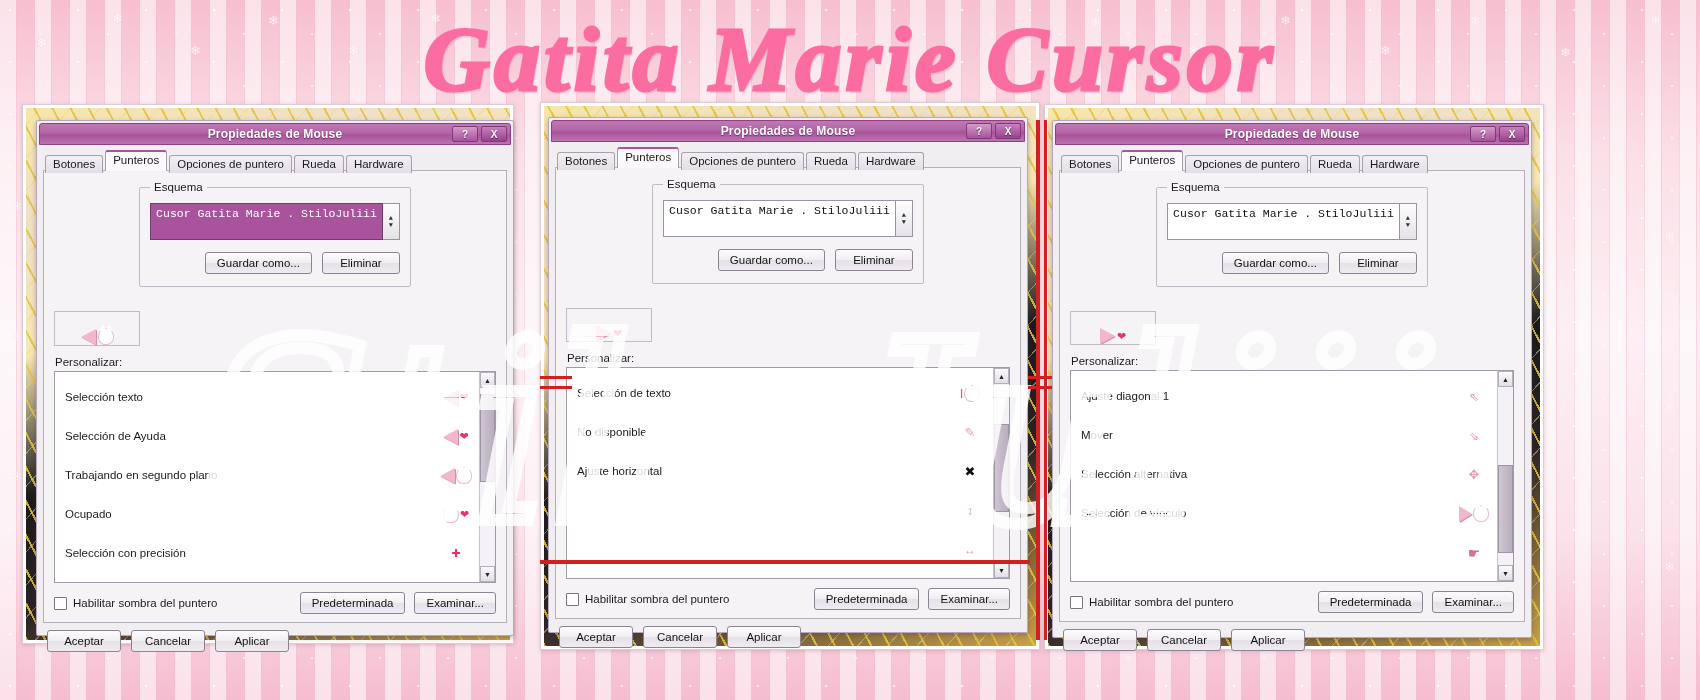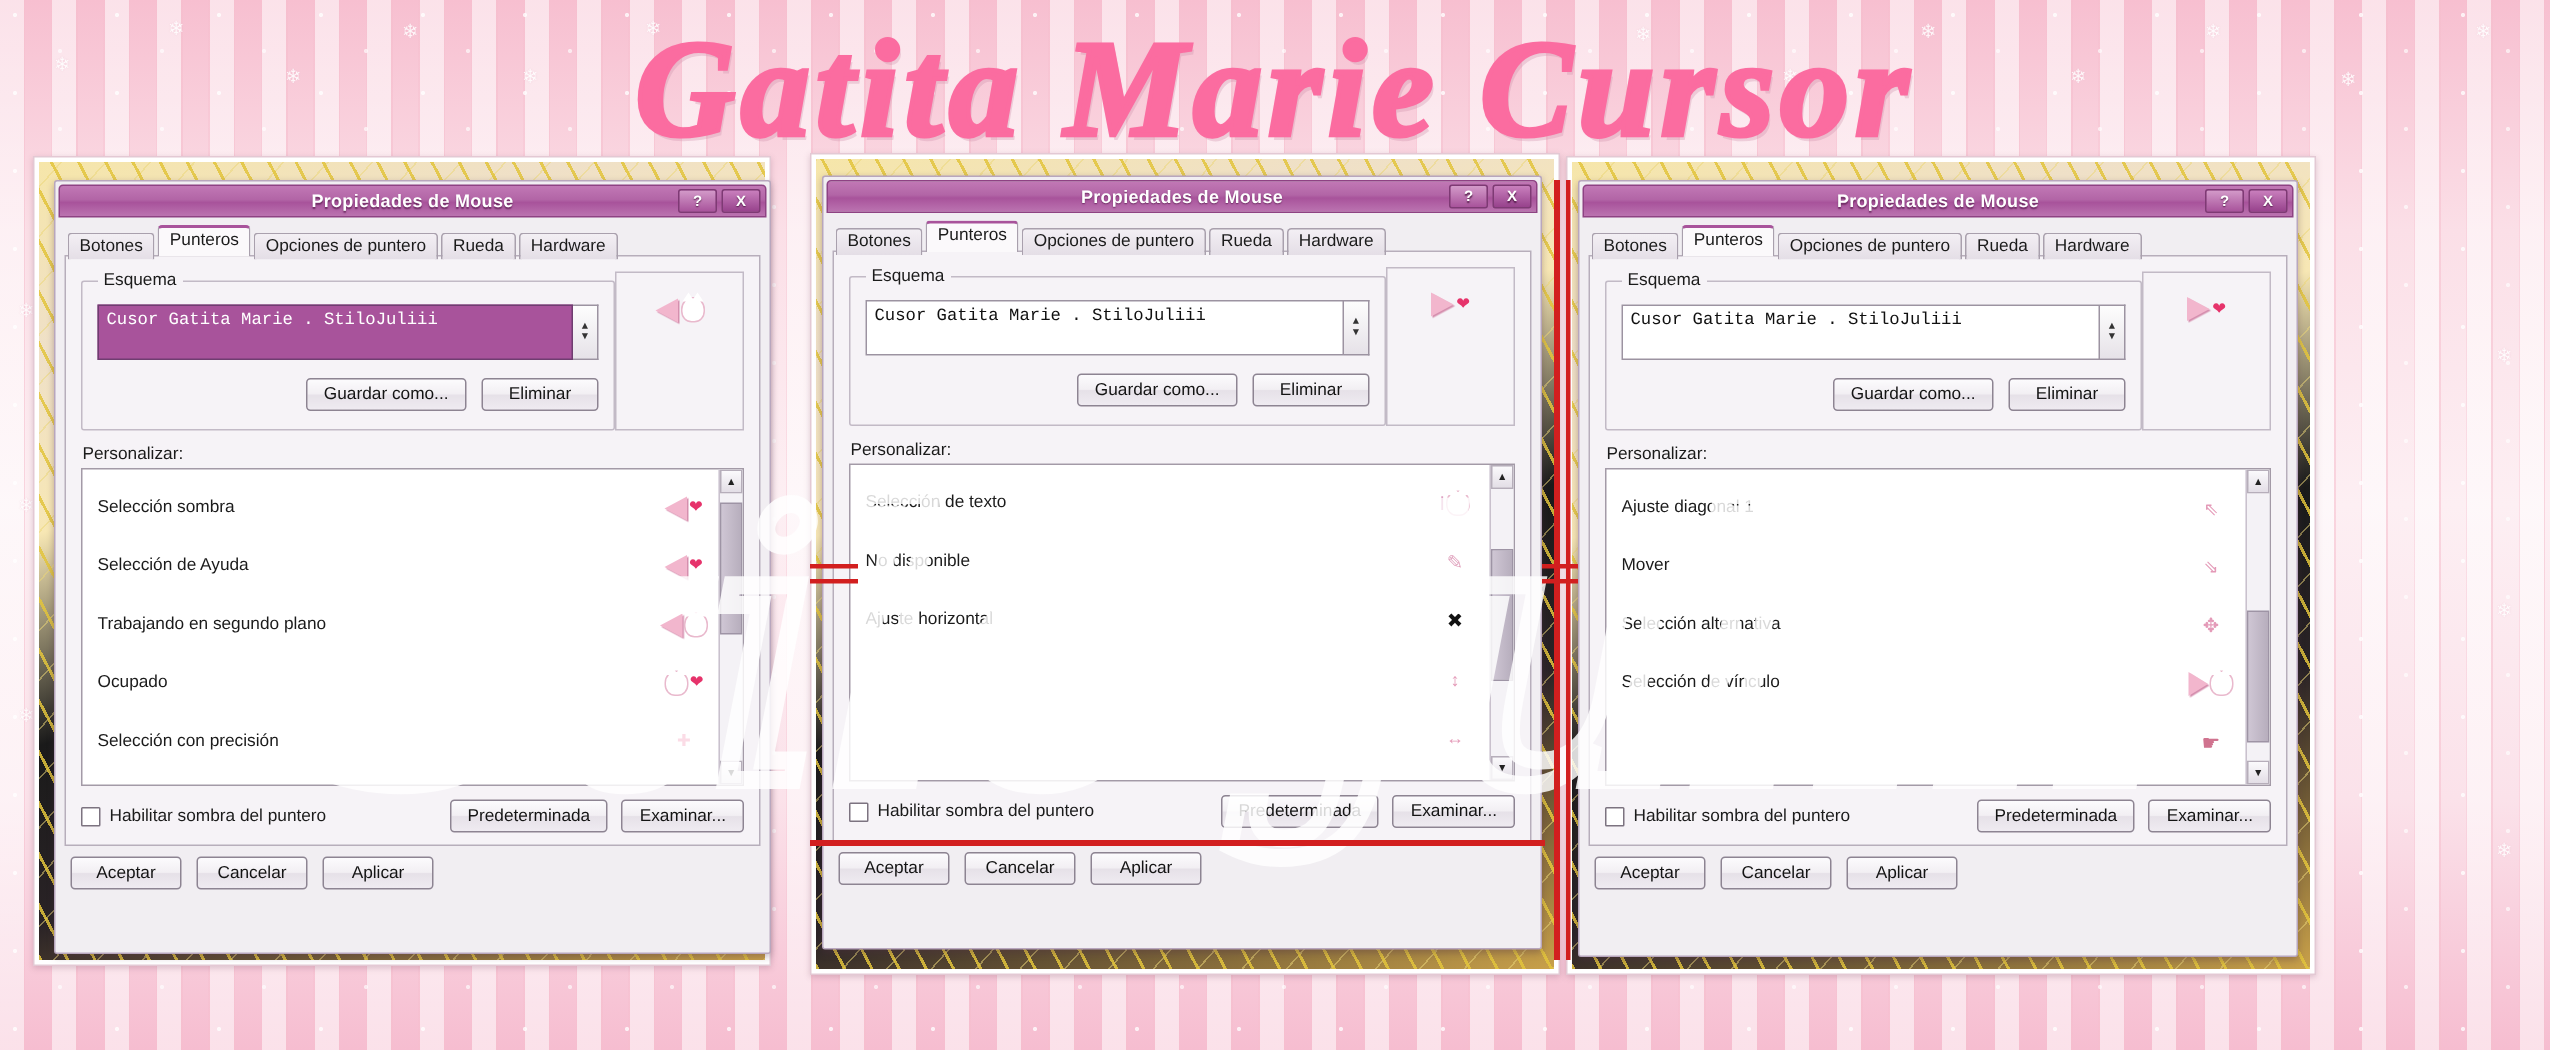--- a/index.html
+++ b/index.html
@@ -157,21 +157,21 @@
   }
   .tabpage {
     margin:0 6px 6px 6px;
     border:1px solid #b7aebb;
     background:#f6f3f7;
     position:relative;
     top:-1px;
     padding:10px 10px 8px 10px;
   }
 
-  .rowtop { display:flex; gap:0; align-items:flex-start; }
+  .rowtop { display:flex; gap:24px; align-items:center;flex-direction:column; }
   fieldset.group {
     border:1px solid #c2bac6;
     border-radius:2px;
     margin:0; padding:8px 10px 12px 10px;
     flex:1;
     background:transparent;
   }
   fieldset.group > legend {
     padding:0 4px; font-size:11.5px; color:#1b1b1b;
   }
@@ -402,21 +402,21 @@
         <div class="preview">
           <div class="prevwrap">
             <span class="cur-arrow"></span>
             <span class="kitty"></span>
           </div>
         </div>
       </div>
       <div class="perslabel">Personalizar:</div>
       <div class="listwrap">
         <div class="listcol">
-          <div class="listitem">Selección sombra</div>
+          <div class="listitem">Selección texto</div>
           <div class="listitem">Selección de Ayuda</div>
           <div class="listitem">Trabajando en segundo plano</div>
           <div class="listitem">Ocupado</div>
           <div class="listitem">Selección con precisión</div>
         </div>
         <div class="iconcol">
           <div class="iconcell">
               <span class="cur-arrow"></span>
               <span class="heart">❤</span>
             </div>

